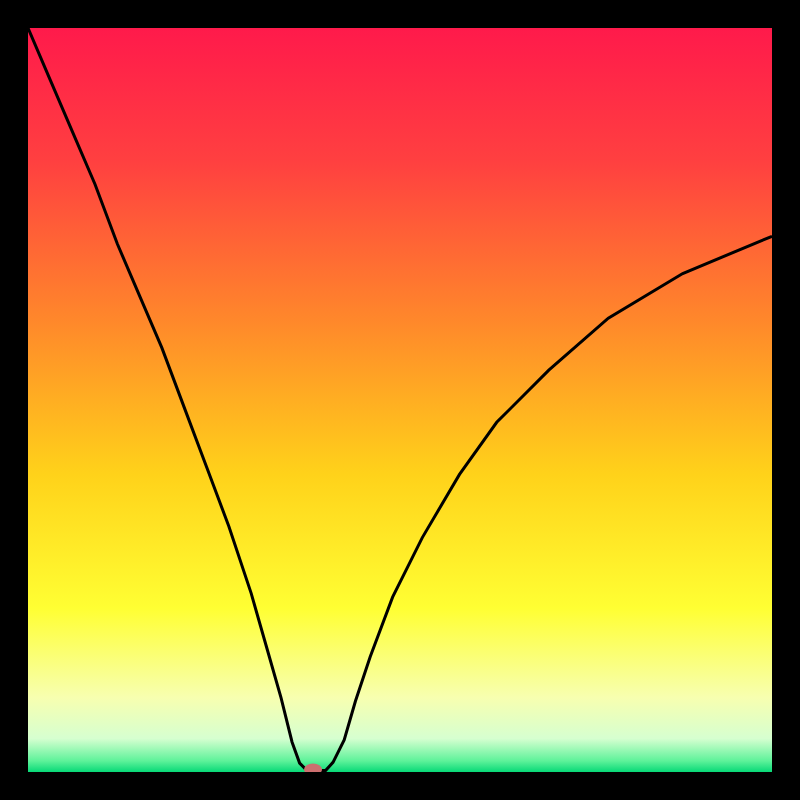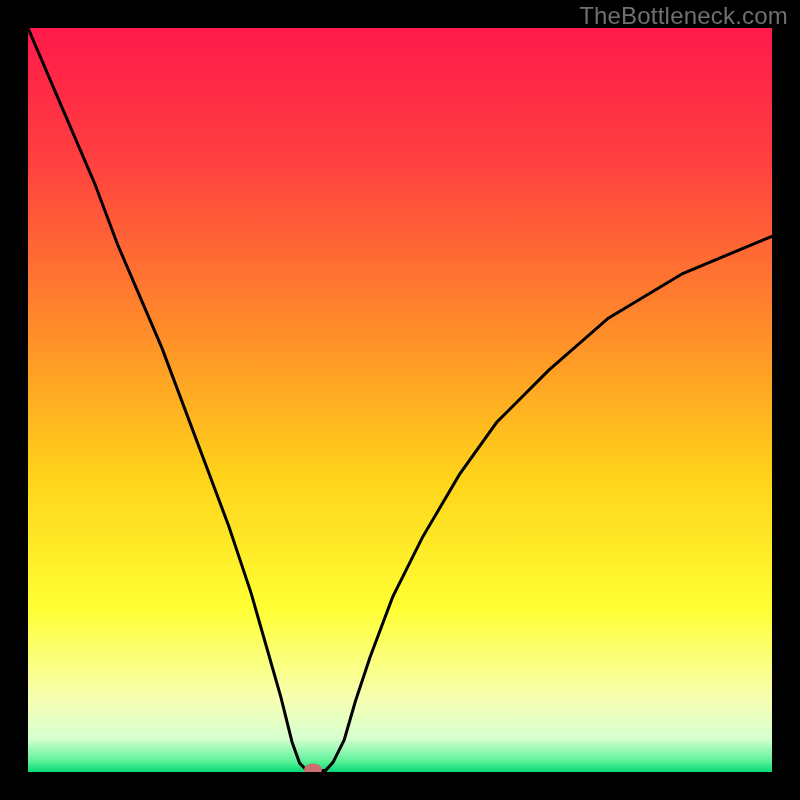--- a/index.html
+++ b/index.html
@@ -32,21 +32,20 @@
     top: 0;
     width: 800px;
     height: 800px;
     display: block;
   }
 </style>
 </head>
 <body>
 
 <div class="frame">
-  <div class="watermark">TheBottleneck.com</div>
 
   <svg class="chart" viewBox="0 0 800 800">
     <defs>
       <linearGradient id="bg-grad" x1="0" y1="0" x2="0" y2="1">
           <stop offset="0.00%" stop-color="#ff1a4b"></stop>
           <stop offset="18.00%" stop-color="#ff4040"></stop>
           <stop offset="40.00%" stop-color="#ff8a2a"></stop>
           <stop offset="60.00%" stop-color="#ffd21a"></stop>
           <stop offset="78.00%" stop-color="#ffff33"></stop>
           <stop offset="90.00%" stop-color="#f7ffb0"></stop>

